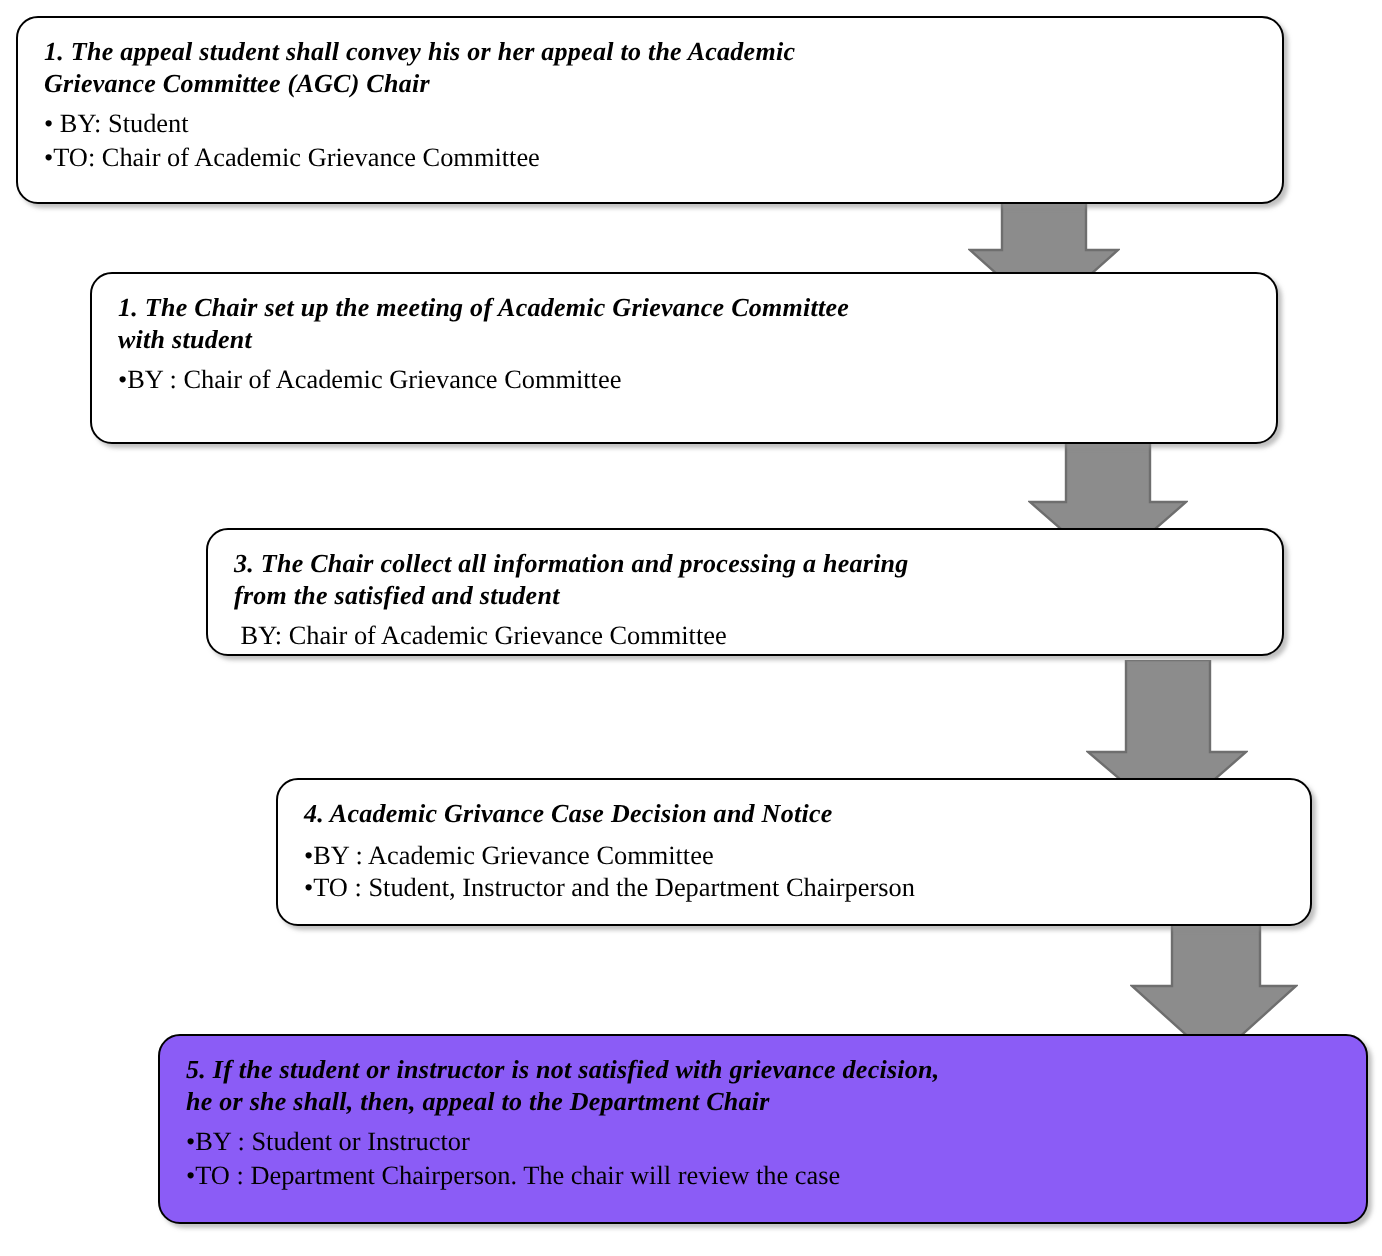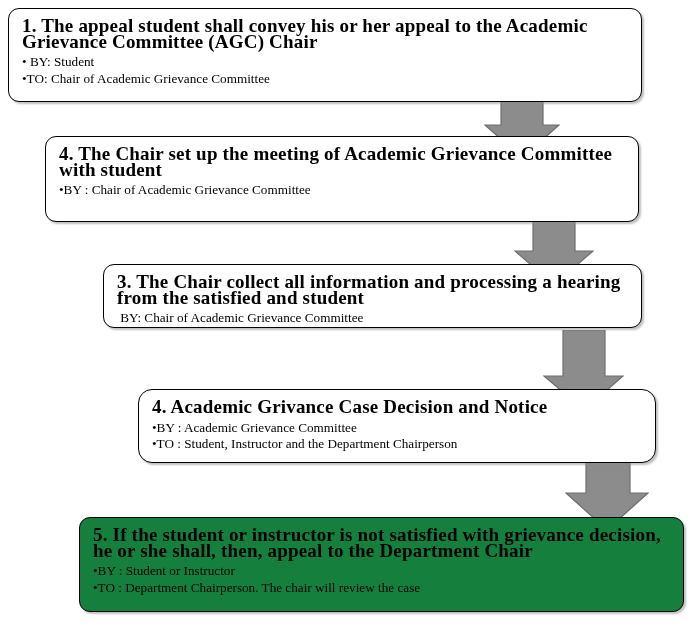--- a/index.html
+++ b/index.html
@@ -20,34 +20,35 @@
   .box {
     position: absolute;
     box-sizing: border-box;
     border: 1.6px solid #000000;
     border-radius: 11px;
     background: #ffffff;
     box-shadow: 2px 2px 2px rgba(140,140,140,0.55);
     z-index: 3;
   }
   .box.shaded {
-    background: #15803d;
+    background: #8b5cf6;
   }
   .box-inner {
     position: absolute;
     left: 13px;
     right: 10px;
     top: 9px;
   }
   .title {
     font-weight: bold;
-    font-size: 19px;
+    font-size: 13px;
     line-height: 15.6px;
     color: #000000;
     letter-spacing: 0.01em;
+    font-style: italic;
   }
   .detail {
     font-size: 13.2px;
     line-height: 16.4px;
     color: #000000;
     white-space: pre;
   }
   .detail-group {
     margin-top: 5px;
   }
@@ -101,42 +102,42 @@
       <div class="detail-group">
         <div class="detail">• BY: Student</div>
         <div class="detail">•TO: Chair of Academic Grievance Committee</div>
       </div>
     </div>
   </div>
 
   <div class="box" style="left:45px; top:136px; width:594px; height:86px;">
     <div class="box-inner">
       <div class="title">
-        <div>4. The Chair set up the meeting of Academic Grievance Committee</div>
+        <div>1. The Chair set up the meeting of Academic Grievance Committee</div>
         <div>with student</div>
       </div>
       <div class="detail-group">
         <div class="detail">•BY : Chair of Academic Grievance Committee</div>
       </div>
     </div>
   </div>
 
   <div class="box" style="left:103px; top:264px; width:539px; height:64px;">
     <div class="box-inner">
       <div class="title">
         <div>3. The Chair collect all information and processing a hearing</div>
         <div>from the satisfied and student</div>
       </div>
       <div class="detail-group">
         <div class="detail"> BY: Chair of Academic Grievance Committee</div>
       </div>
     </div>
   </div>
 
-  <div class="box" style="left:138px; top:389px; width:518px; height:74px;border-radius:14px;">
+  <div class="box" style="left:138px; top:389px; width:518px; height:74px;">
     <div class="box-inner">
       <div class="title">
         <div>4. Academic Grivance Case Decision and Notice</div>
       </div>
       <div class="detail-group">
         <div class="detail">•BY : Academic Grievance Committee</div>
         <div class="detail">•TO : Student, Instructor and the Department Chairperson</div>
       </div>
     </div>
   </div>

